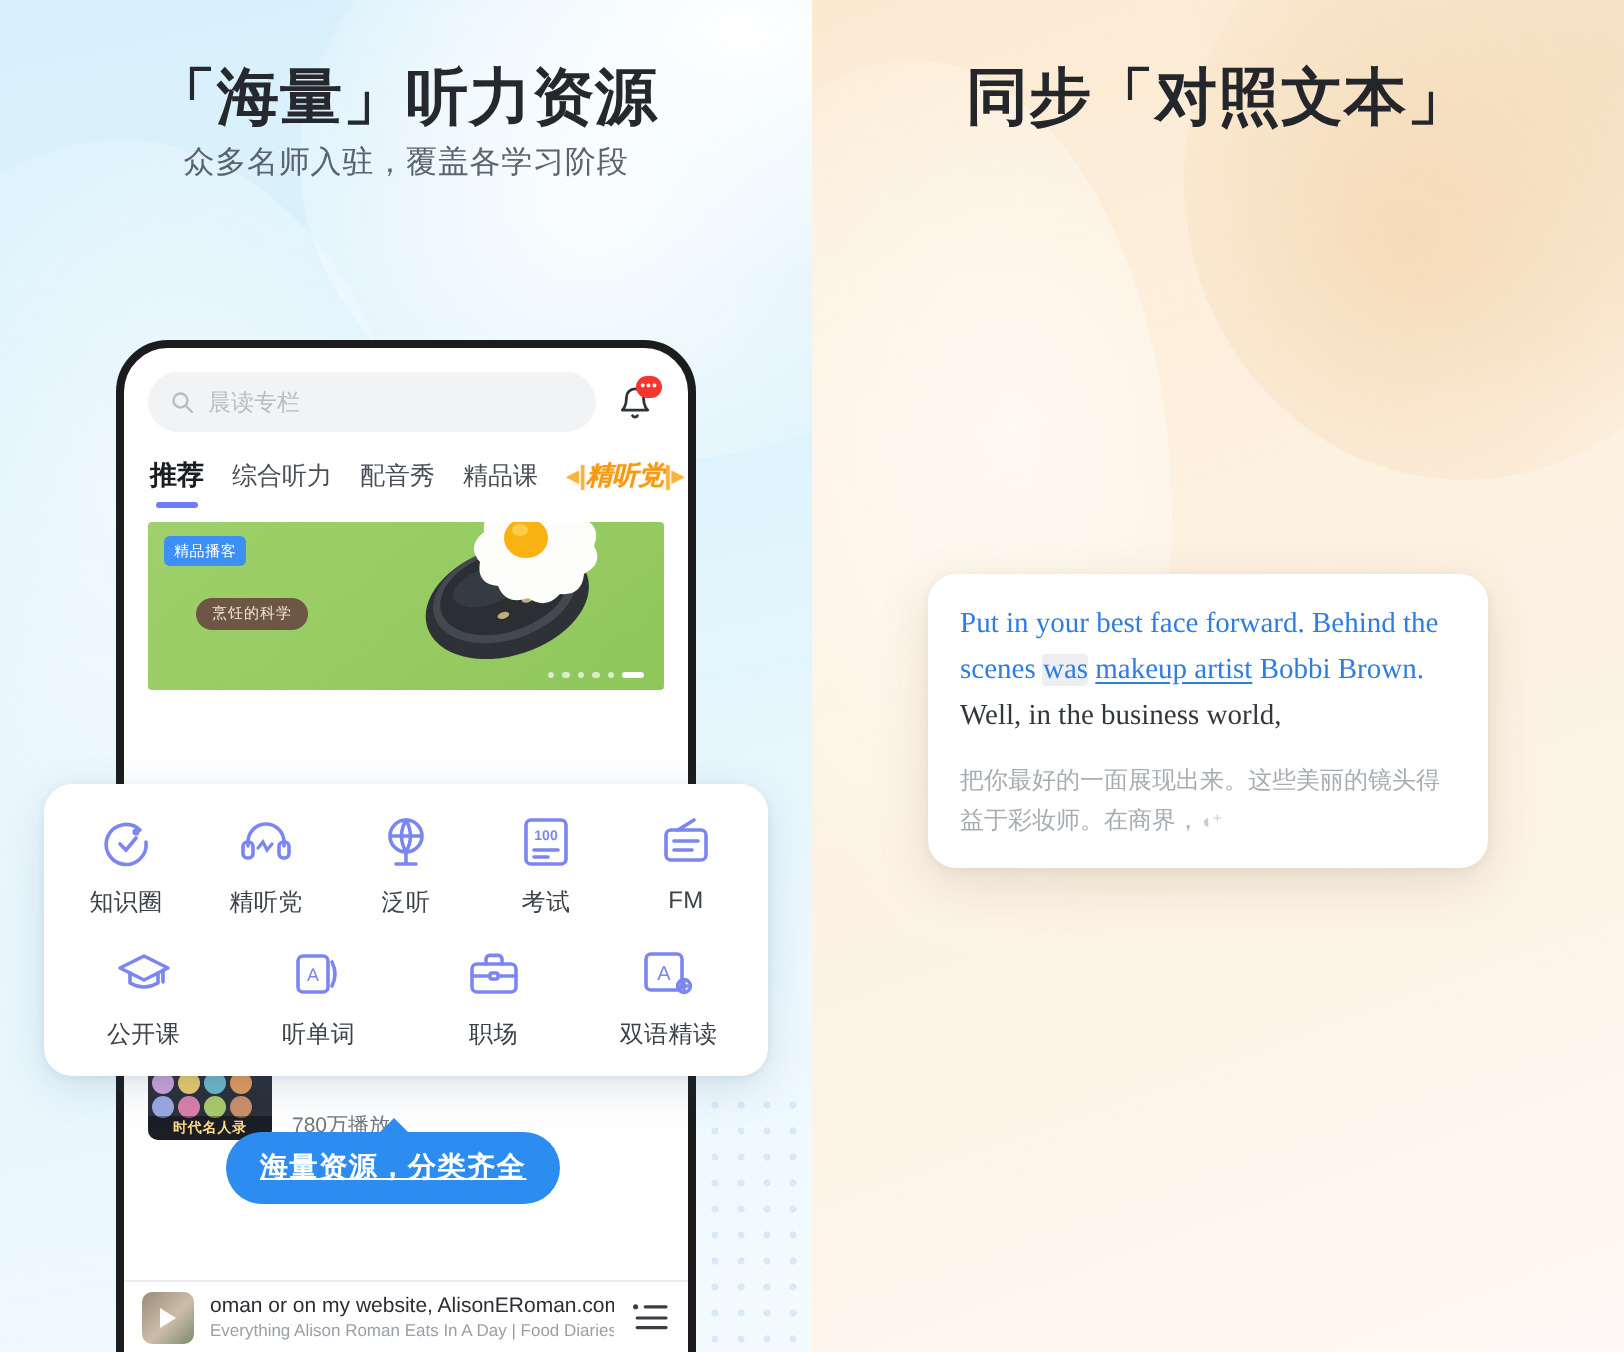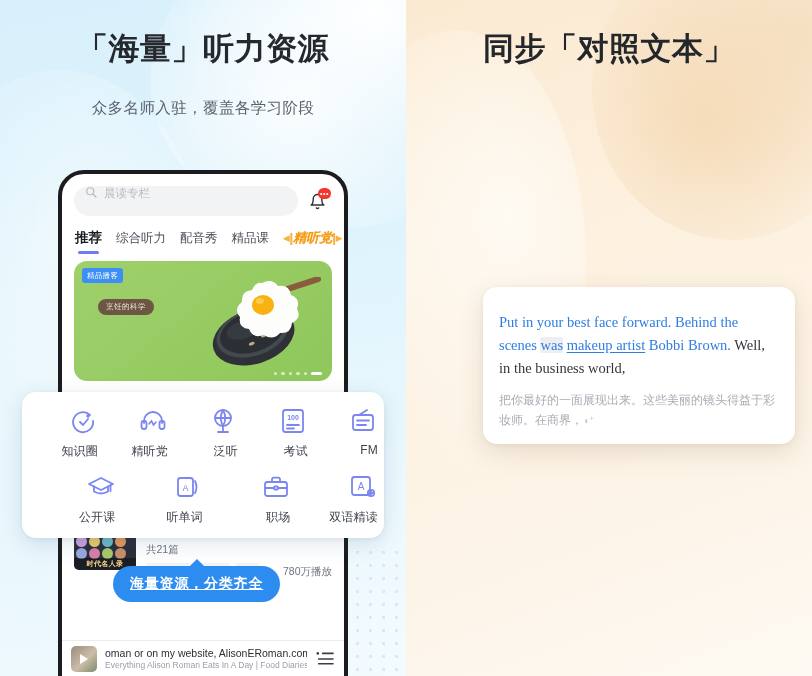--- a/index.html
+++ b/index.html
@@ -54,38 +54,38 @@
     opacity: .75;
   }
 
   
   .head { position: relative; text-align: center; padding-top: 30px; z-index: 5; }
   .head h1 {
     font-size: 31px; font-weight: 700; color: #25282d;
     letter-spacing: .5px; line-height: 1.25;
   }
   .head .sub {
-    margin-top: 29px; font-size: 15.5px; color: #5b636e; letter-spacing: .4px;
+    margin-top: 2px; font-size: 15.5px; color: #5b636e; letter-spacing: .4px;
   }
   .panel-right .head h1 { color: #23262b; }
 
   
   .phone {
     position: absolute; background: #fff;
     border: 4px solid #1c1c1e;
     border-radius: 26px 26px 0 0;
     overflow: hidden;
   }
   .phone-left  { left: 58px; top: 170px; width: 290px; height: 510px; }
 
   
   .l-search-row { display: flex; align-items: center; padding: 12px 12px 4px 12px; }
   .l-search {
     flex: 1; height: 30px; background: #f2f3f5; border-radius: 15px;
-    display: flex; padding: 0 11px; gap: 7px;
+    display: flex; align-items: center; padding: 0 11px; gap: 7px;
   }
   .l-search .ph { font-size: 11.5px; color: #b9bcc2; }
   .bell-wrap { position: relative; width: 30px; height: 30px; display:flex; align-items:center; justify-content:center; margin-left: 4px; }
   .bell-dot {
     position: absolute; top: 2px; right: 1px; min-width: 13px; height: 11px;
     background: #f5362e; border-radius: 6px; color: #fff; font-size: 7px;
     display: flex; align-items: center; justify-content: center; letter-spacing: .5px;
   }
   .l-tabs {
     display: flex; align-items: baseline; gap: 14px; padding: 9px 13px 0 13px;
@@ -96,21 +96,21 @@
     content: ""; position: absolute; left: 3px; right: 3px; bottom: -7px;
     height: 3px; background: #6f7bf7; border-radius: 2px;
   }
   .l-tab.special {
     font-weight: 700; color: #f59a12; font-style: italic;
     text-shadow: 0 0 1px rgba(245,154,18,.5); font-size: 13px;
   }
   .l-tab.special .bar { color: #f7b33c; font-style: normal; }
 
   .banner {
-    margin: 14px 12px 0 12px; height: 120px; border-radius: 13px;
+    margin: 14px 12px 0 12px; height: 84px; border-radius: 2px;
     position: relative; overflow: hidden;
     background: linear-gradient(140deg, #9fd06b 0%, #96cb62 55%, #8fc75c 100%);
   }
   .banner-badge {
     position: absolute; left: 8px; top: 7px;
     background: #3d8ff5; color: #fff; font-size: 7.5px;
     padding: 2.5px 5px; border-radius: 3px; letter-spacing: .3px;
   }
   .banner-tag {
     position: absolute; left: 24px; top: 38px;
@@ -131,21 +131,21 @@
 
   
   .grid-card {
     position: absolute; left: 22px; top: 392px; width: 362px;
     background: #fff; border-radius: 14px;
     box-shadow: 0 6px 22px rgba(40,80,120,.14), 0 1px 4px rgba(40,80,120,.08);
     padding: 14px 6px 12px 6px; z-index: 20;
   }
   .grid-row { display: flex; }
   .grid-row + .grid-row { margin-top: 12px; }
-  .grid-cell { flex: 1; display: flex; flex-direction: column; align-items: flex-end; gap: 7px; }
+  .grid-cell { flex: 1; display: flex; flex-direction: column; align-items: center; gap: 7px; }
   .grid-cell .lbl { font-size: 12px; color: #3d424a; letter-spacing: .2px; }
   .gi { width: 30px; height: 30px; }
 
   
   .l-list { position: absolute; left: 0; right: 0; top: 264px; padding: 0 12px; }
   .l-row { display: flex; gap: 10px; padding: 9px 0; }
   .l-thumb { width: 62px; height: 48px; border-radius: 5px; flex: none; overflow: hidden; position: relative; }
   .l-thumb.navy { background: #24386b; }
   .l-meta { flex: 1; min-width: 0; padding-top: 1px; }
   .l-meta .t { font-size: 11px; color: #2c3138; margin-bottom: 5px; white-space: nowrap; overflow: hidden; }
@@ -179,25 +179,24 @@
   .player .txt { flex: 1; min-width: 0; }
   .player .txt .t1 { font-size: 10.5px; color: #2a2e34; white-space: nowrap; overflow: hidden; }
   .player .txt .t2 { font-size: 8.5px; color: #9aa0a8; white-space: nowrap; overflow: hidden; margin-top: 1px; }
   .r-en { font-family: "Liberation Serif", "DejaVu Serif", serif; font-size: 13.5px; color: #32373e; line-height: 1.62; }
   .r-cn { font-size: 11.5px; color: #a8adb4; line-height: 1.72; margin-top: 6px; }
   .hl-gray { background: #eceef1; border-radius: 2px; }
   .u-line { text-decoration: underline; text-underline-offset: 2px; }
 
   
   .float-card {
-    position: absolute; left: 464px; top: 287px; width: 312px;
+    position: absolute; left: 464px; top: 287px; width: 280px;
     background: #fff; border-radius: 14px; z-index: 22;
     box-shadow: 0 8px 26px rgba(120,90,50,.16), 0 1px 5px rgba(120,90,50,.08);
-    padding: 24px 16px 13px 16px;
-    margin-left: 19px;
+    padding: 14px 16px 13px 16px;
   }
   .float-card .r-en { font-size: 14.5px; line-height: 1.6; }
   .float-card .blue { color: #2f7de1; }
   .float-card .r-cn { font-size: 12px; margin-top: 9px; }
   .mic { display: inline-block; color: #c8cdd4; font-size: 10px; }
 
   
   .tooltip {
     position: absolute; z-index: 30; border-radius: 18px;
     color: #fff; font-size: 14px; font-weight: 700; letter-spacing: .8px;
@@ -317,28 +316,20 @@
               <span class="f" style="left:15px;top:14px;background:#e8c96a"></span>
               <span class="f" style="left:28px;top:14px;background:#6fb7c9"></span>
               <span class="f" style="left:41px;top:14px;background:#e09a5c"></span>
               <span class="f" style="left:2px;top:26px;background:#9aa8e0"></span>
               <span class="f" style="left:15px;top:26px;background:#d87fa8"></span>
               <span class="f" style="left:28px;top:26px;background:#a8c96a"></span>
               <span class="f" style="left:41px;top:26px;background:#c98f6a"></span>
               <span class="cap">时代名人录</span>
             </div>
           </div>
-          <div class="l-meta">
-            <div class="t">时代名人录</div>
-            <div class="c">共21篇</div>
-            <div class="tags">
-              <span>综合听力 · 名人传记</span>
-              <span>讲义</span>
-            </div>
-          </div>
           <div class="l-plays">780万播放</div>
         </div>
       </div>
 
       <div class="player">
         <div class="cover">
           <span class="play"></span>
         </div>
         <div class="txt">
           <div class="t1">oman or on my website, AlisonERoman.com.</div>

